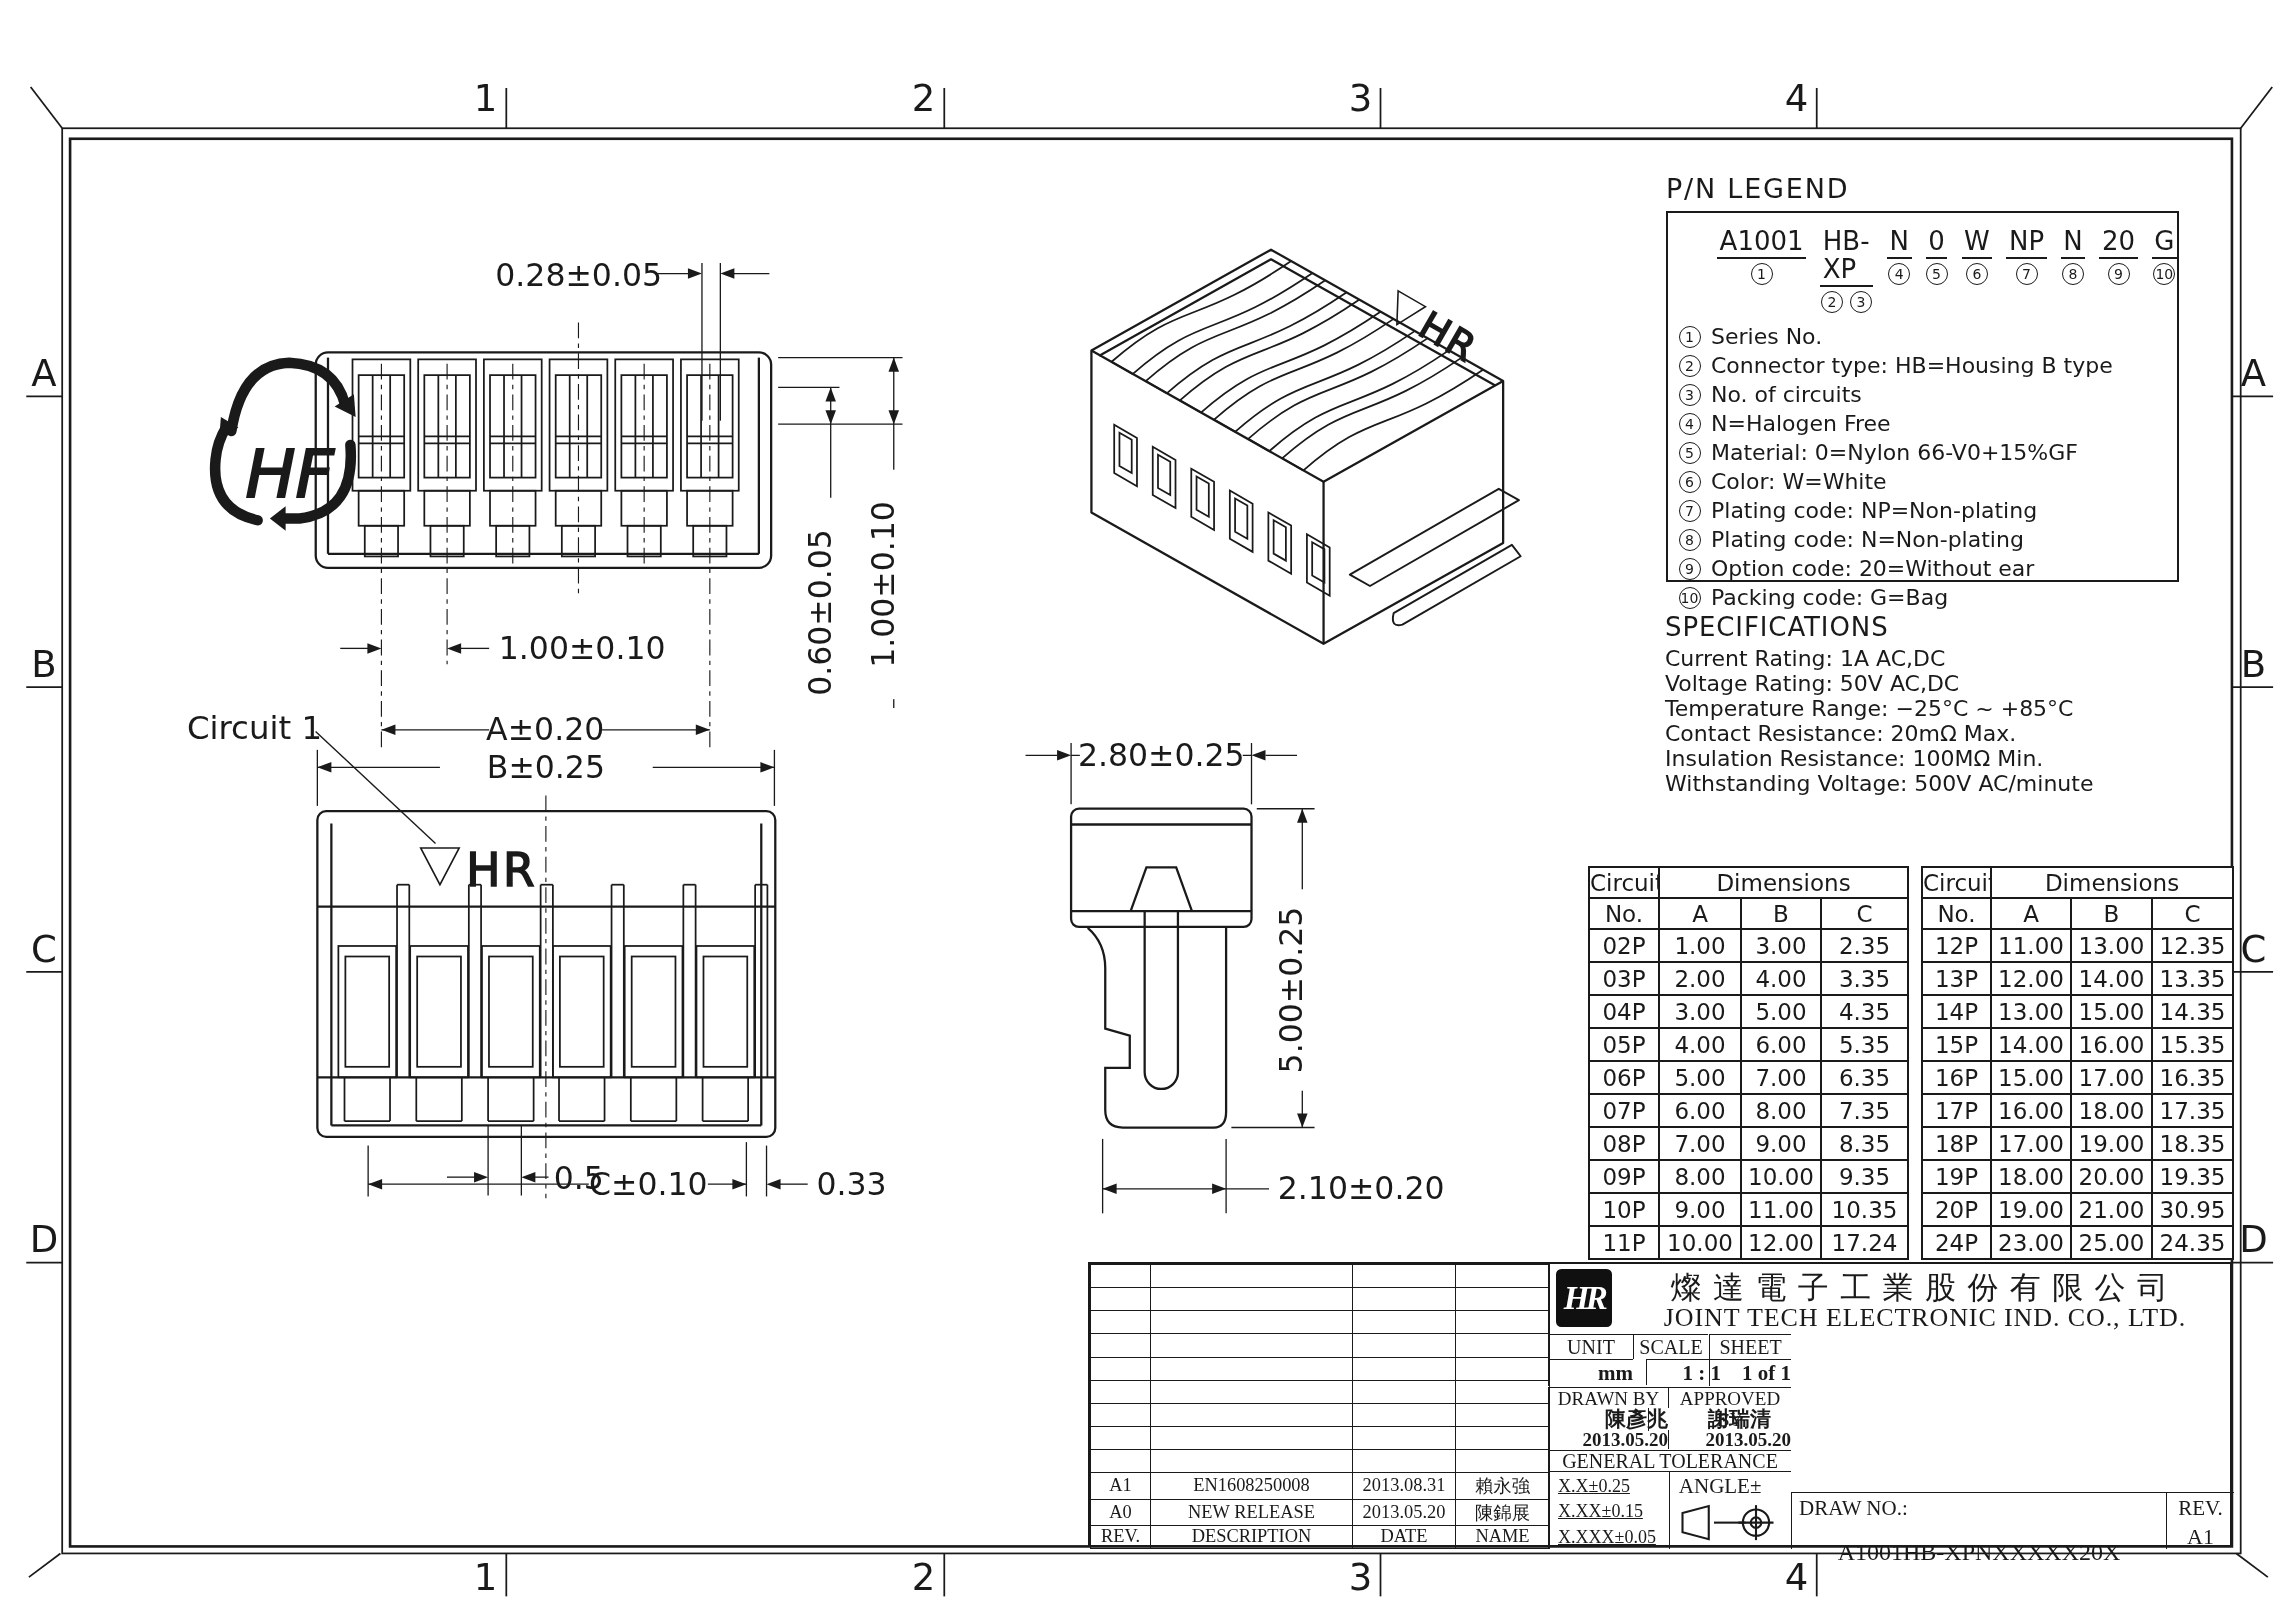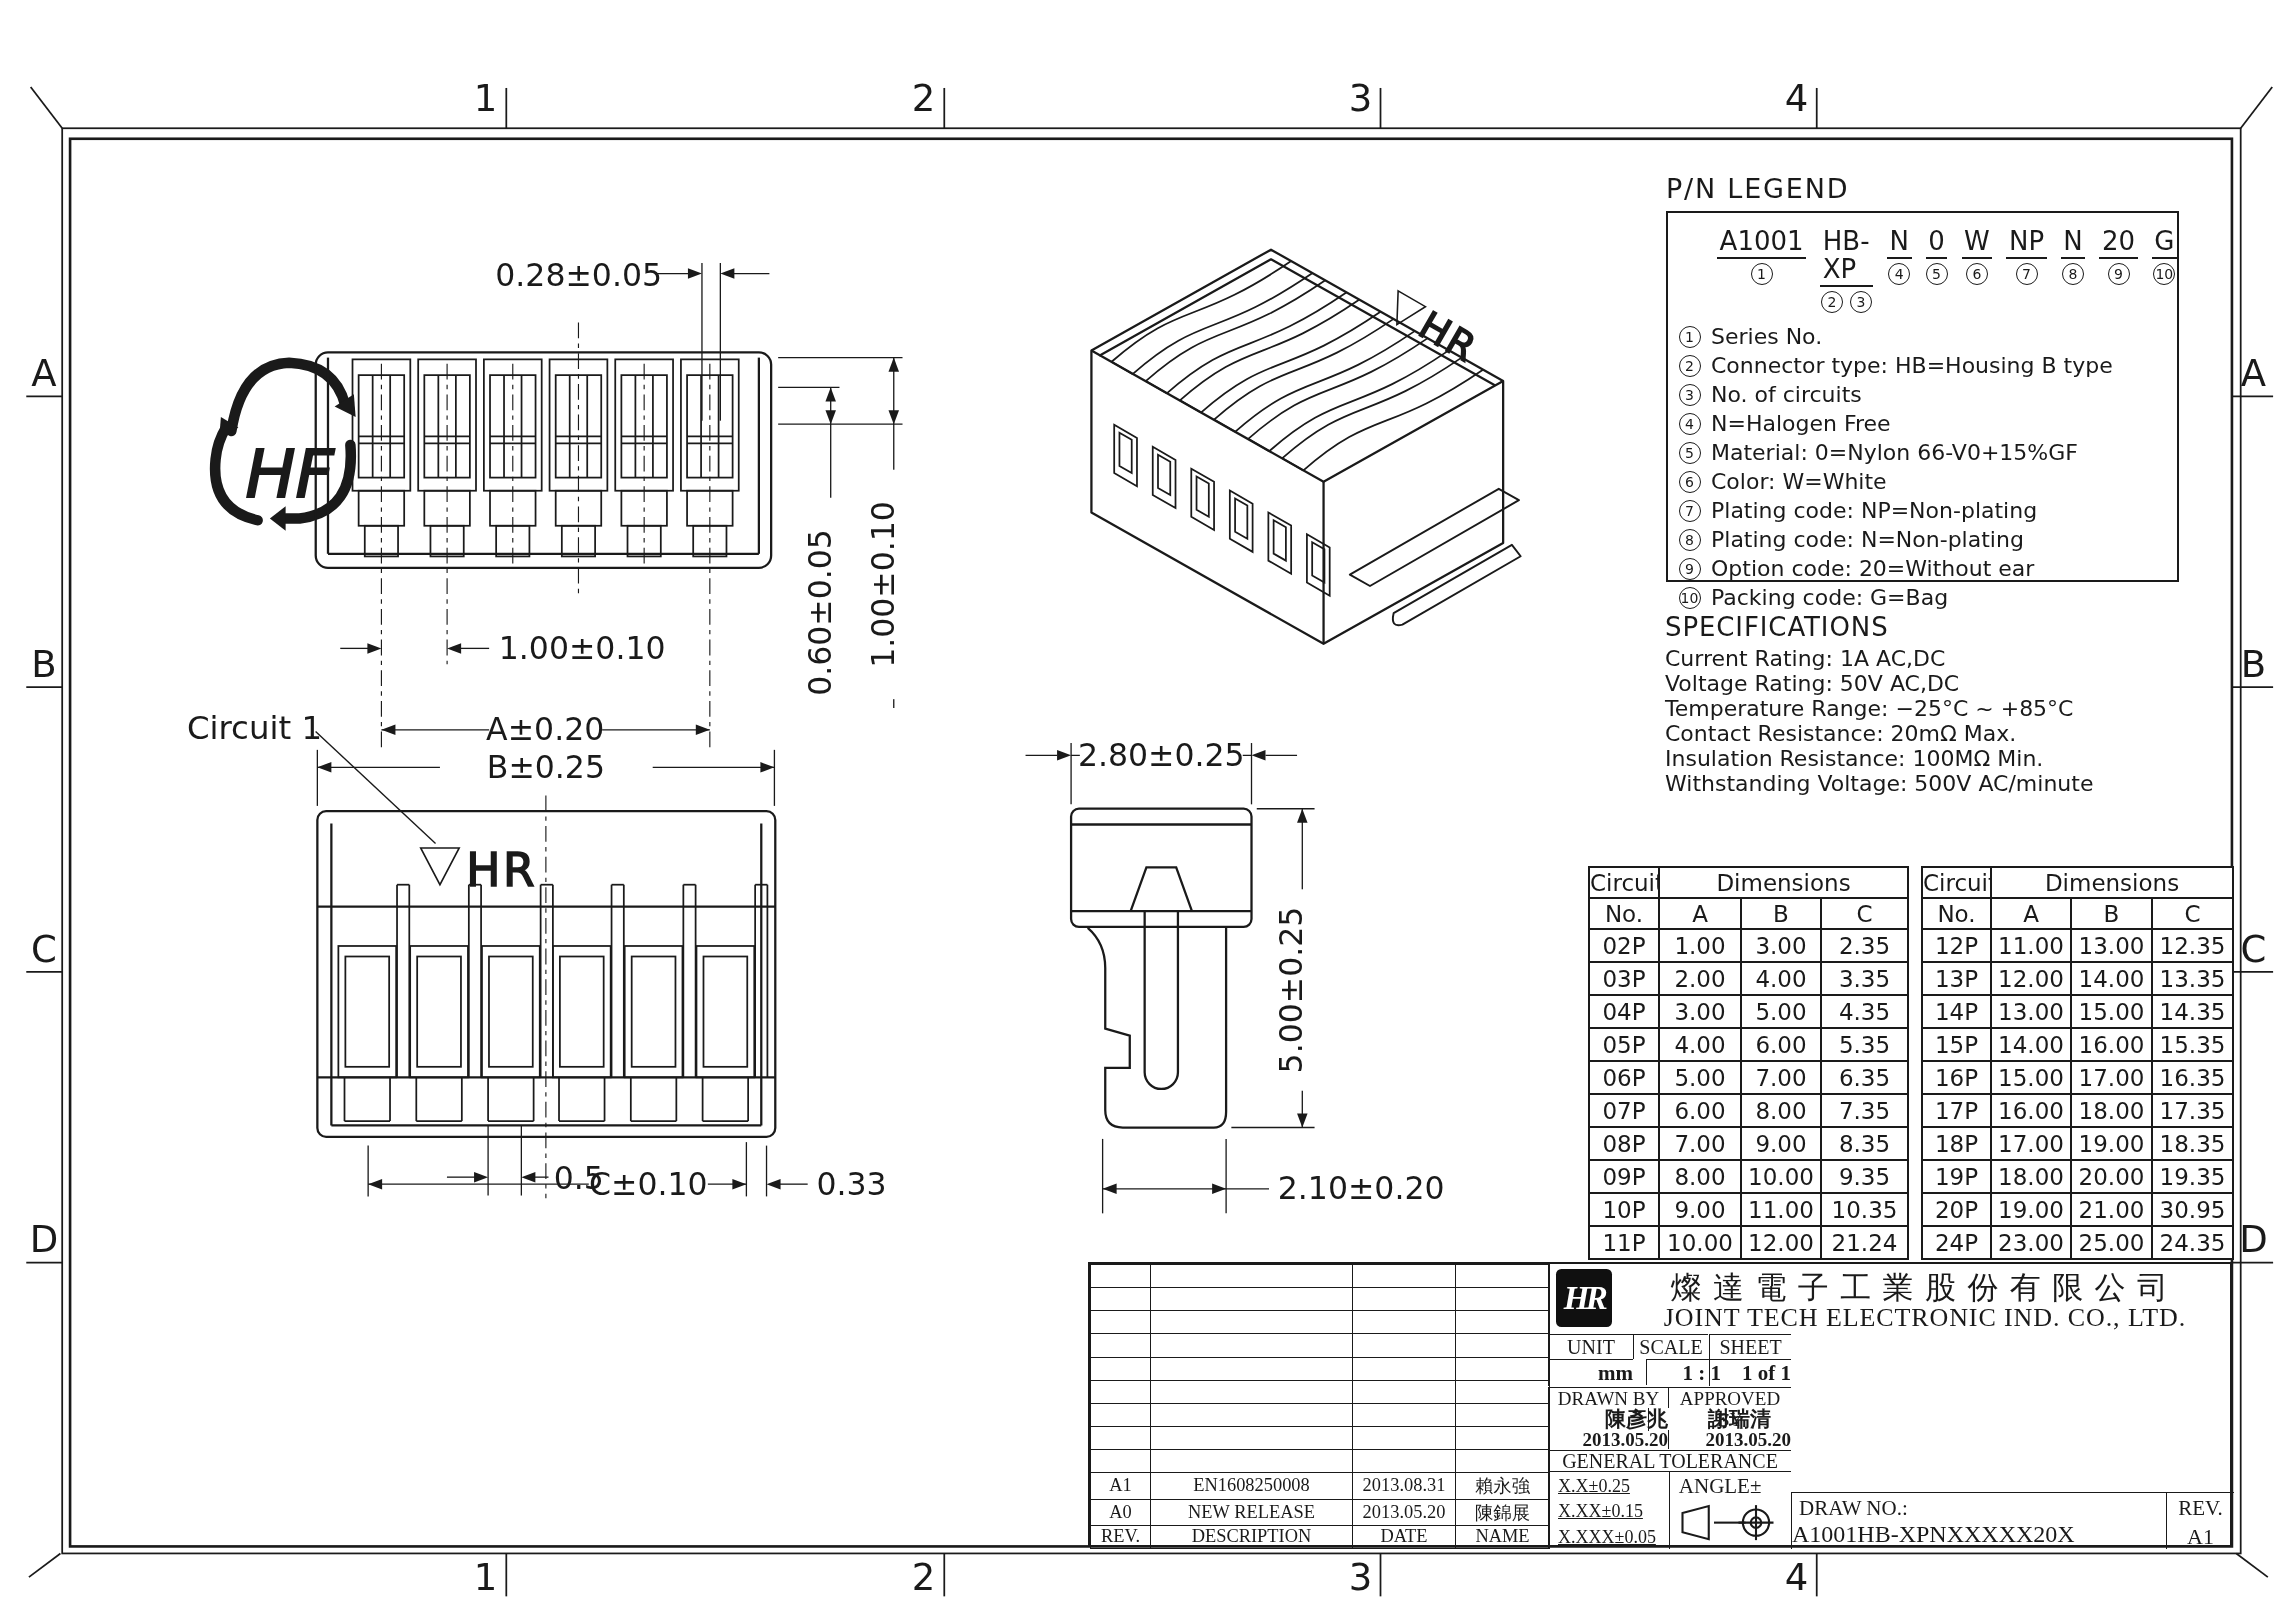--- a/index.html
+++ b/index.html
@@ -566,21 +566,21 @@
       <tr>
         <td>10P</td>
         <td>9.00</td>
         <td>11.00</td>
         <td>10.35</td>
       </tr>
       <tr>
         <td>11P</td>
         <td>10.00</td>
         <td>12.00</td>
-        <td>21.24</td>
+        <td>17.24</td>
       </tr>
     </tbody>
 </table>
 
 <table class="dimtable" style="left:1921px;top:866px;width:310px">
   <colgroup>
       <col style="width:69px">
       <col style="width:80px">
       <col style="width:81px">
       <col style="width:81px">
@@ -782,20 +782,20 @@
         <circle cx="88" cy="21" r="6"></circle>
         <line x1="68" y1="21" x2="108" y2="21"></line>
         <line x1="88" y1="1" x2="88" y2="41"></line>
       </g>
     </svg>
   </div>
 
 
   <div class="cell" style="left:701px;top:228px;width:375px;height:57px">
     <div style="font-size:21px;padding:2.6px 0 0 7px">DRAW NO.:</div>
-    <div style="font-size:24px;margin-top:0">A1001HB-XPNXXXXX20X</div>
+    <div style="font-size:24px;text-align:center;margin-top:18px">A1001HB-XPNXXXXX20X</div>
   </div>
   <div class="cell" style="left:1076px;top:228px;width:68px;height:57px">
     <div style="font-size:21px;text-align:center;padding-top:2.6px">REV.</div>
     <div style="font-size:22px;text-align:center;margin-top:3.5px">A1</div>
   </div>
 </div>
 
 
 </body></html>

